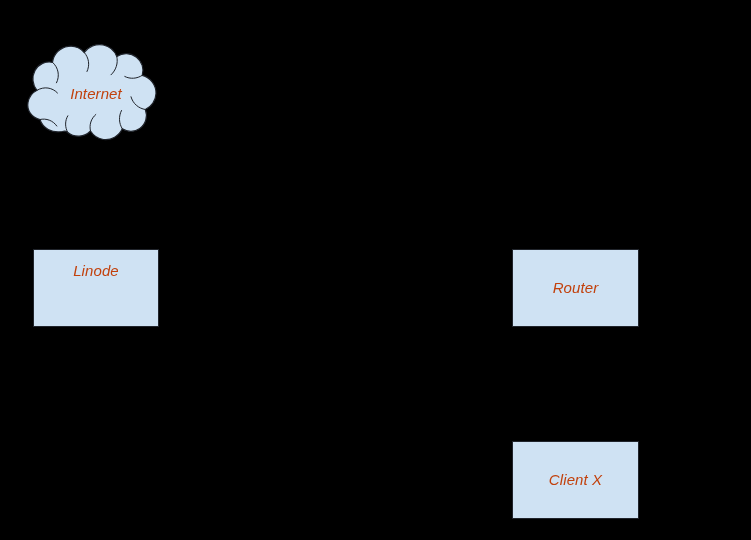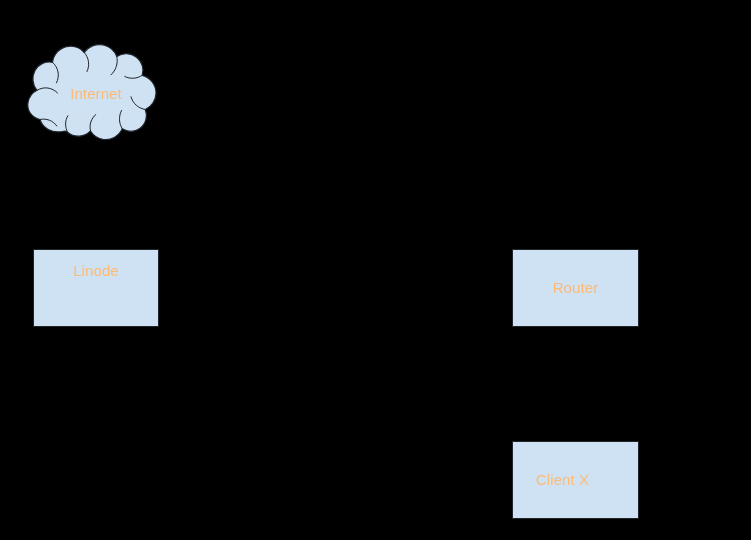--- a/index.html
+++ b/index.html
@@ -26,26 +26,27 @@
     height: 540px;
     display: block;
   }
   .node-label {
     position: absolute;
     display: flex;
     align-items: center;
     justify-content: center;
     font-family: "Liberation Sans", sans-serif;
     font-size: 15px;
-    color: #fdba74;
+    color: #c2410c;
     text-align: center;
     line-height: 1.2;
     white-space: nowrap;
     pointer-events: none;
     letter-spacing: 0.1px;
+    font-style: italic;
   }
   .box-node {
     position: absolute;
     box-sizing: border-box;
     background: #cfe2f3;
     border: 1px solid #20242b;
   }
   #label-internet {
     left: 33px;
     top: 80px;
@@ -76,21 +77,21 @@
     width: 127px;
     height: 28px;
   }
   #box-client {
     left: 512px;
     top: 441px;
     width: 127px;
     height: 78px;
   }
   #label-client {
-    left: 499px;
+    left: 512px;
     top: 466px;
     width: 127px;
     height: 28px;
   }
 </style>
 </head>
 <body>
 
 <div id="canvas">
 

